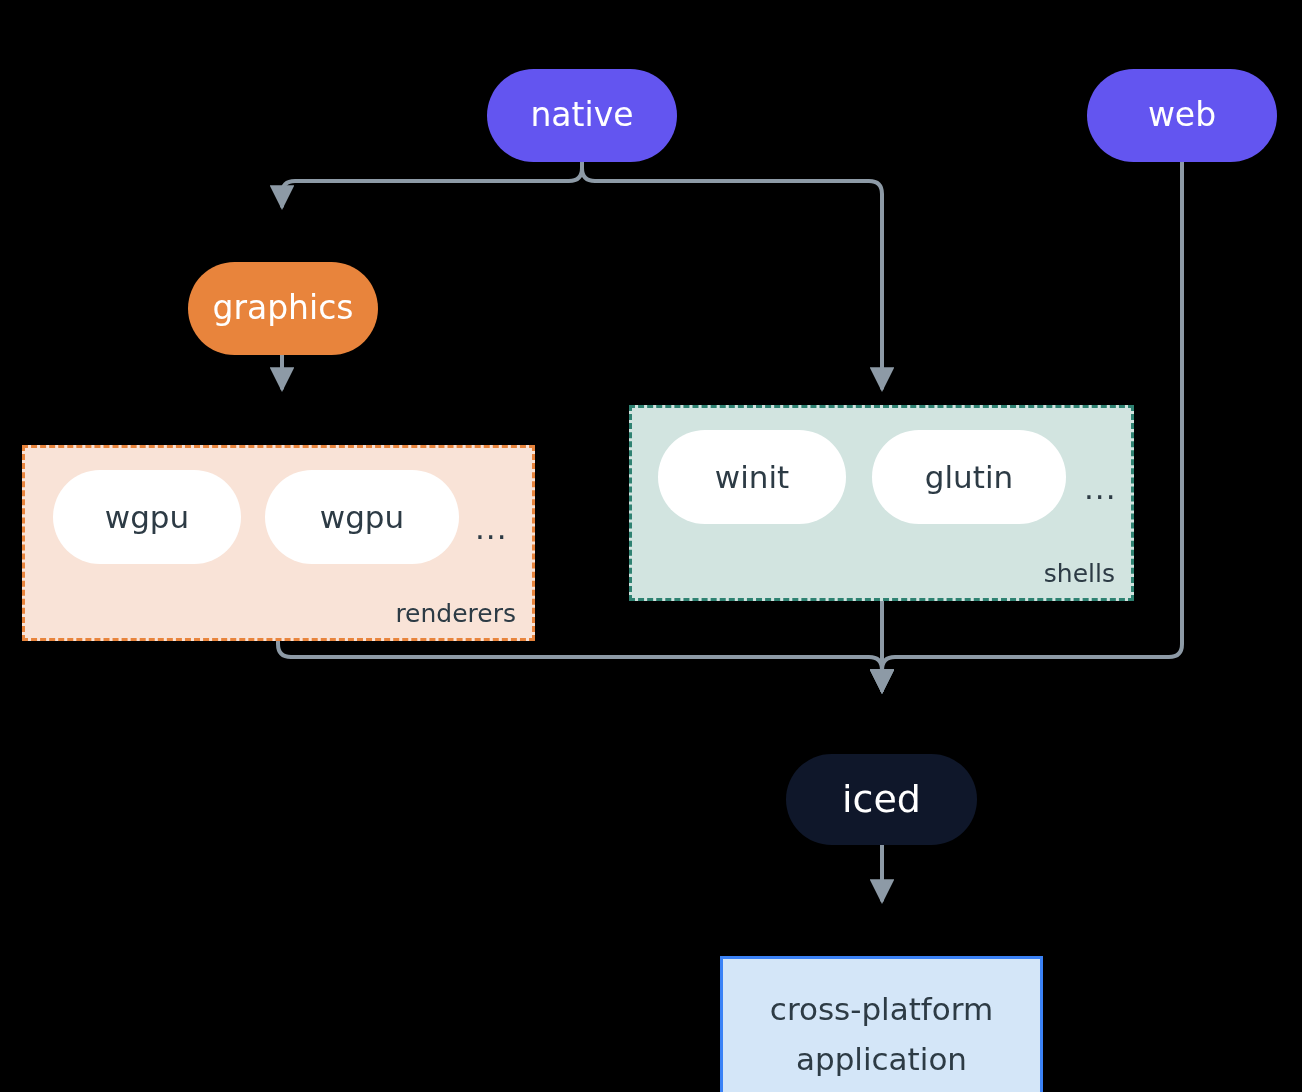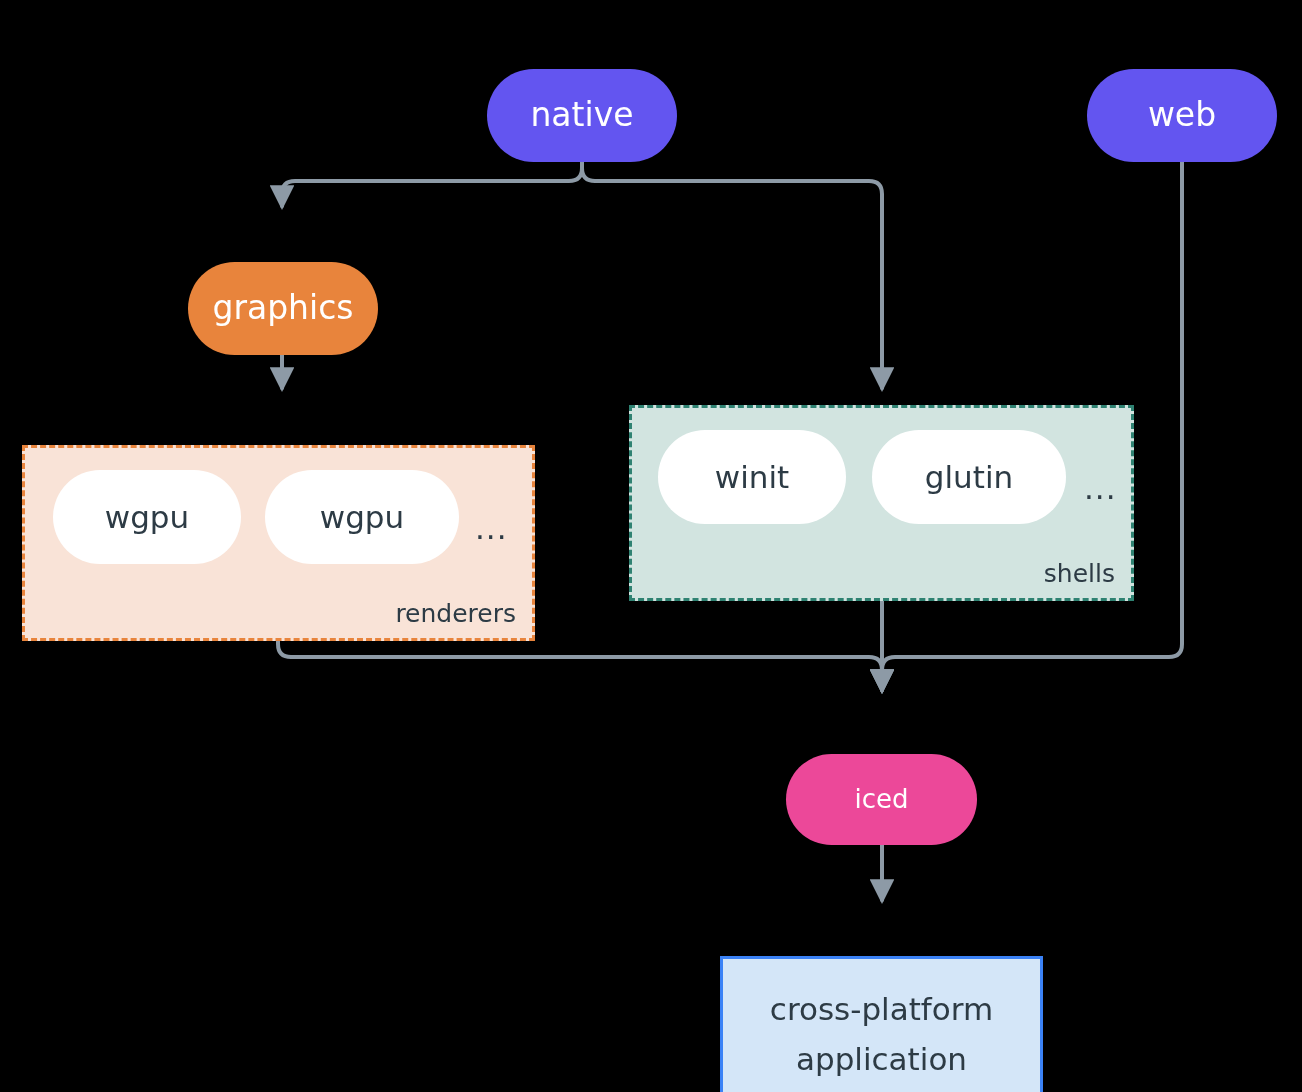--- a/index.html
+++ b/index.html
@@ -44,23 +44,23 @@
     background: #6355f0;
     color: #ffffff;
     font-size: 33px;
   }
   .node-graphics {
     background: #e8843c;
     color: #ffffff;
     font-size: 33px;
   }
   .node-iced {
-    background: #ec4899;
+    background: #0f172a;
     color: #ffffff;
-    font-size: 26px;
+    font-size: 38px;
   }
   .node-app {
     background: #d4e6f8;
     border: 3px solid #3b82f6;
     color: #2d3b45;
     font-size: 31px;
     white-space: normal;
     line-height: 1.6;
   }
   .group {

